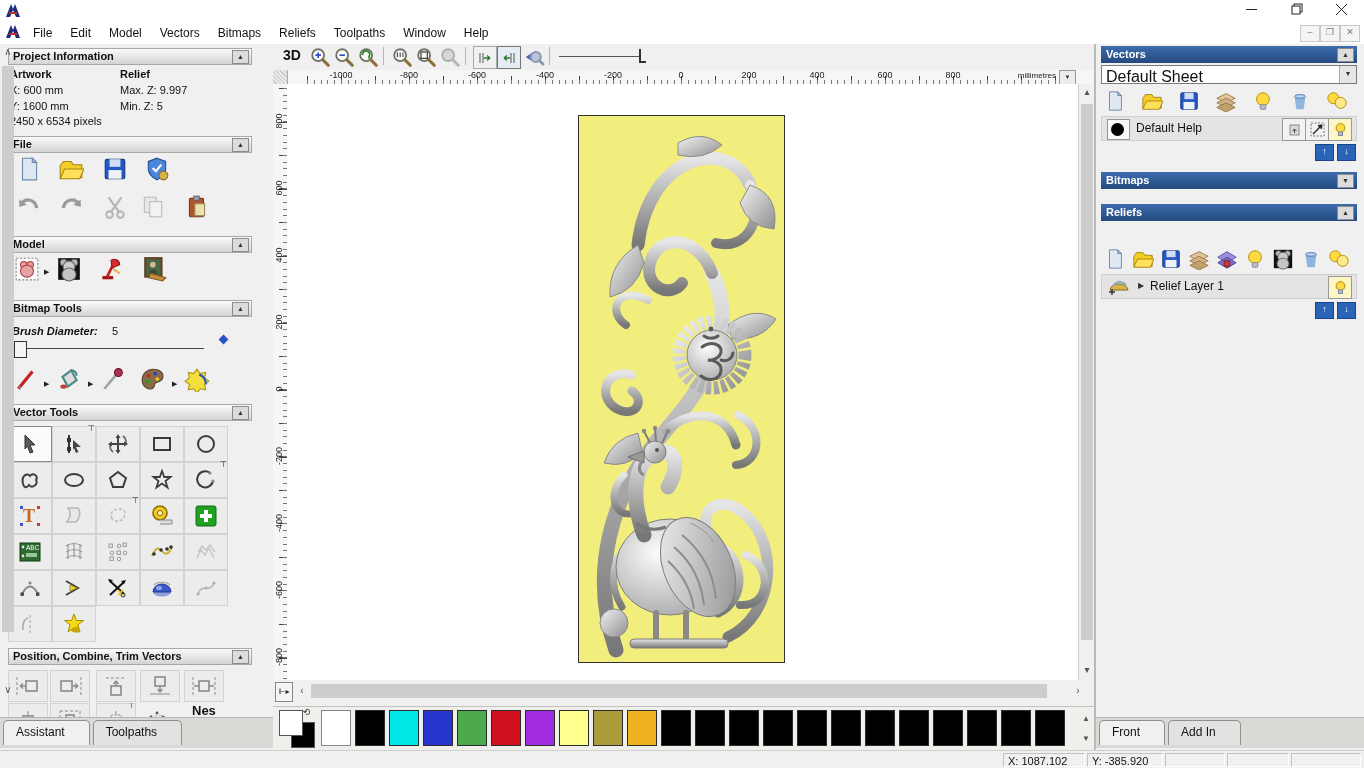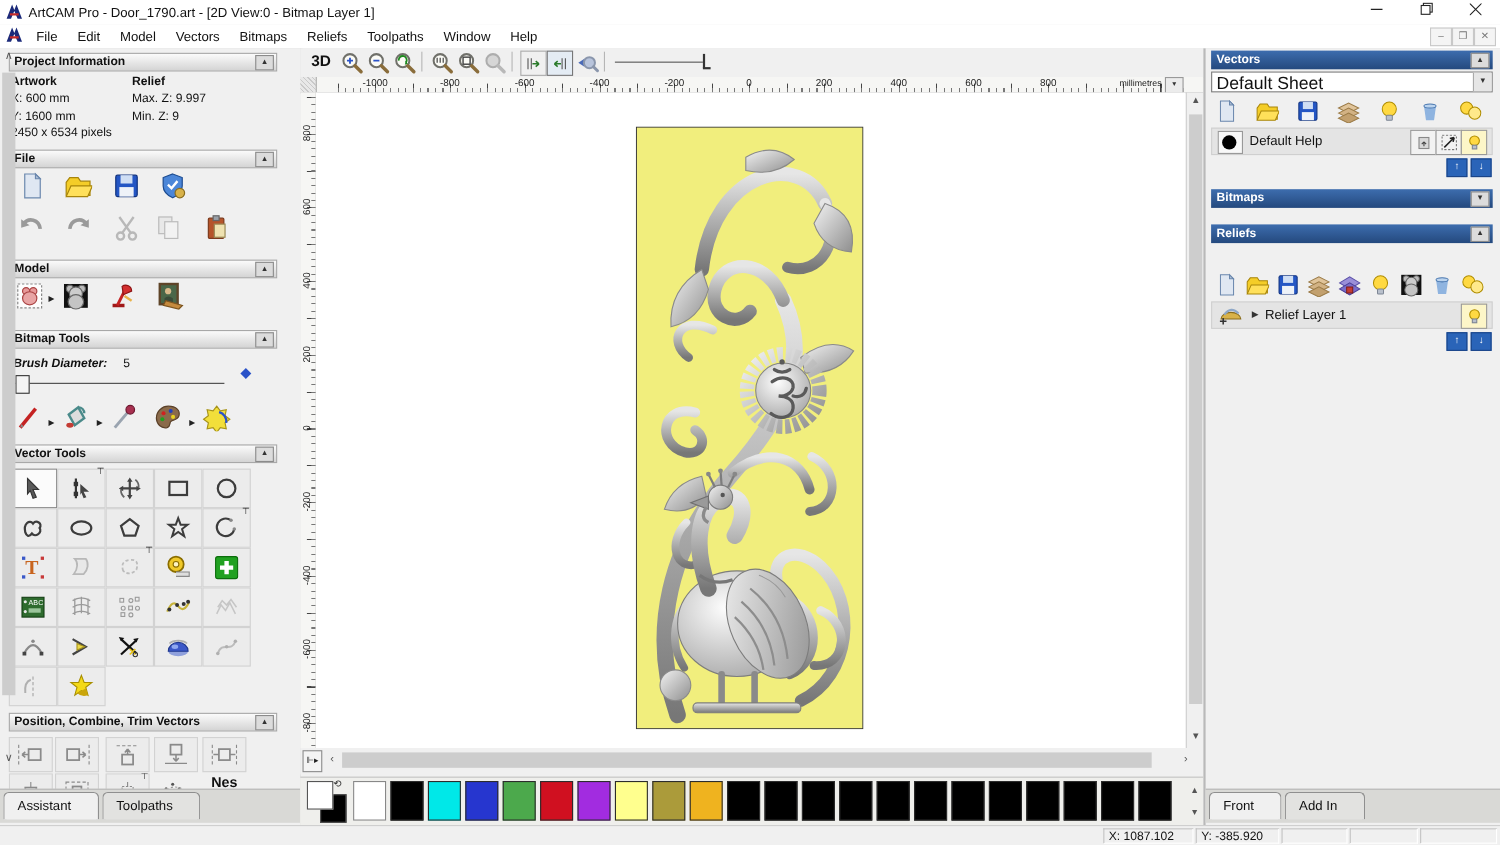--- a/index.html
+++ b/index.html
@@ -180,21 +180,20 @@
   </defs>
 </svg>
 
 <div id="app">
 
   <div id="titlebar" class="abs">
     <svg class="abs logo" width="16" height="16" viewBox="0 0 16 16">
         <path d="M1 14 L6 1 L8 6 L10 1 L15 14 L11 14 L8 7 L5 14 Z" fill="#1b2a7a"></path>
         <path d="M4 10 h8" stroke="#c42a2a" stroke-width="2"></path>
       </svg>
-    <span id="title-text" class="abs">ArtCAM Pro - Door_1790.art - [2D View:0 - Bitmap Layer 1]</span>
     <div id="btn-min" class="abs wctl"><svg width="11" height="11" viewBox="0 0 11 11">
           <path d="M0 5.5 h11" stroke="#222"></path>
         </svg></div>
     <div id="btn-restore" class="abs wctl"><svg width="12" height="12" viewBox="0 0 12 12">
           <rect x="3" y="1" width="8" height="8" fill="none" stroke="#222"></rect>
           <rect x="1" y="3" width="8" height="8" fill="#fff" stroke="#222"></rect>
         </svg></div>
     <div id="btn-close" class="abs wctl"><svg width="11" height="11" viewBox="0 0 11 11">
           <path d="M0 0 L11 11 M11 0 L0 11" stroke="#222"></path>
         </svg></div>
@@ -216,21 +215,21 @@
     <div class="hdr" style="top:4px">
       <span>Project Information</span>
       <span class="colbtn">▲</span>
     </div>
     <span class="pitxt b" style="left:10px;top:68px-"></span>
     <span class="pitxt b abs" style="left:10px;top:24px">Artwork</span>
     <span class="pitxt b abs" style="left:120px;top:24px">Relief</span>
     <span class="pitxt abs" style="left:10px;top:40px">X: 600 mm</span>
     <span class="pitxt abs" style="left:120px;top:40px">Max. Z: 9.997</span>
     <span class="pitxt abs" style="left:10px;top:56px">Y: 1600 mm</span>
-    <span class="pitxt abs" style="left:120px;top:56px">Min. Z: 9</span>
+    <span class="pitxt abs" style="left:120px;top:56px">Min. Z: 5</span>
     <span class="pitxt abs" style="left:10px;top:71px">2450 x 6534 pixels</span>
 
     <div class="hdr" style="top:92px">
       <span>File</span>
       <span class="colbtn">▲</span>
     </div>
 
     <div class="iconbtn" style="left:16px;top:112px"><svg viewBox="0 0 24 24">
           <use href="#s-page"></use>
         </svg></div>

